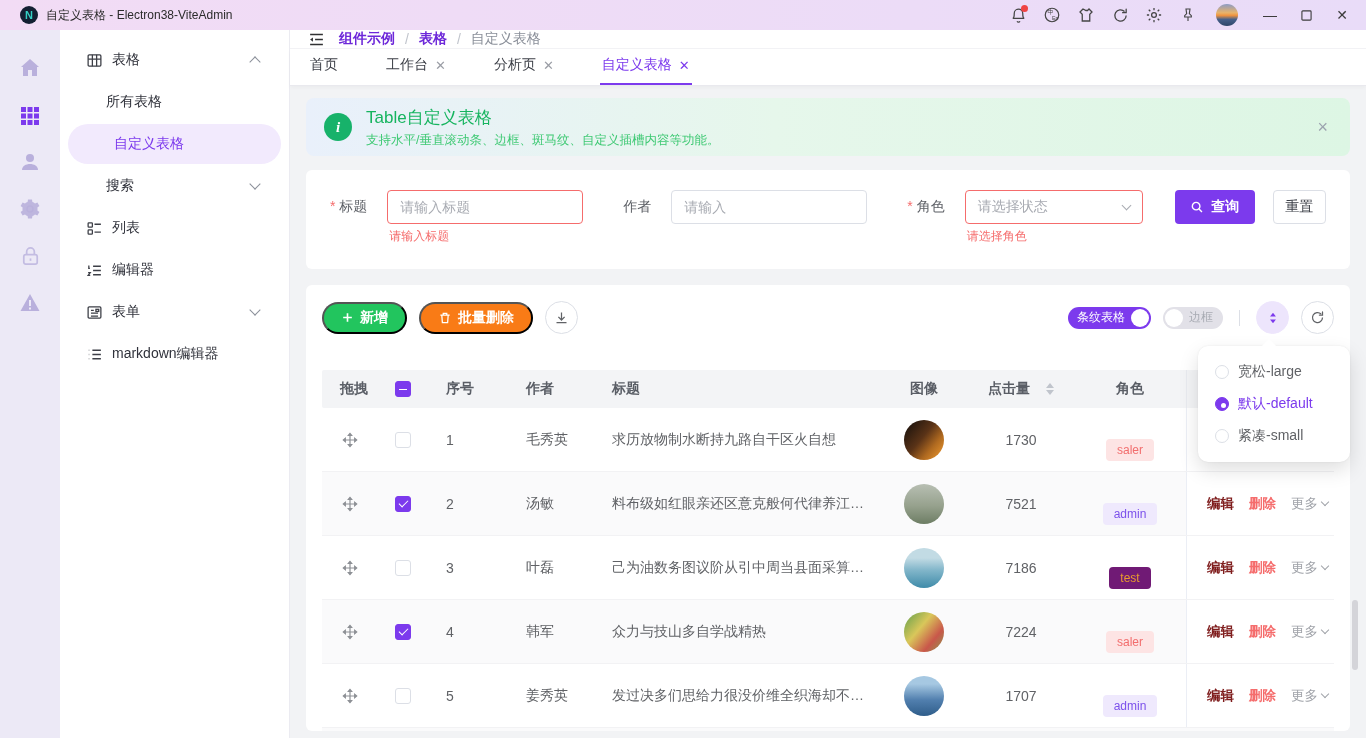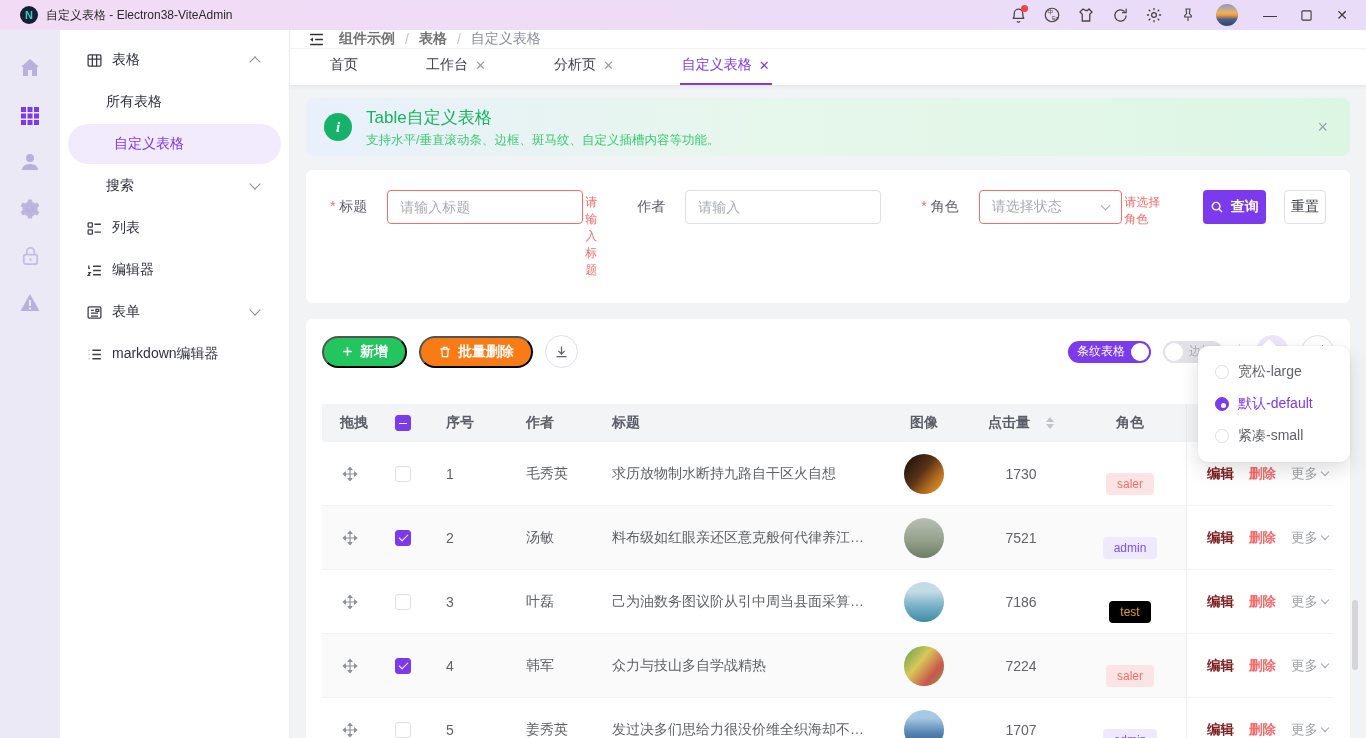--- a/index.html
+++ b/index.html
@@ -31,46 +31,46 @@
   .m-icon { width:17px; height:17px; color:#3d3f47; }
   .chev { width:8px; height:8px; border-right:1.5px solid #8a8f99; border-bottom:1.5px solid #8a8f99; display:inline-block; margin-right:22px; }
   .chev.up { transform:rotate(-135deg); margin-top:4px; }
   .chev.down { transform:rotate(45deg); margin-top:-4px; }
 
   .main { flex:1; display:flex; flex-direction:column; background:#f2f3f5; min-width:0; }
 
   
   .topbar { height:37px; background:#fff; display:flex; align-items:center; padding:0 18px; gap:14px; border-bottom:1px solid #f2f2f5; }
   .crumb { font-size:14px; display:flex; align-items:center; gap:10px; }
-  .crumb b { color:#737373; font-weight:700; }
+  .crumb b { color:#6d28d9; font-weight:700; }
   .crumb .sep { color:#c0c4cc; }
   .crumb .last { color:#8a8f99; }
 
   
   .tabsbar { height:37px; background:#fff; display:flex; align-items:flex-end; padding:0 18px; gap:44px; border-bottom:1px solid #e9e9ee; box-shadow:0 2px 4px rgba(0,0,0,.03); }
-  .tab { font-size:14px; color:#3b3e46; padding:8px 2px 9px; display:flex; align-items:center; gap:7px; border-bottom:2px solid transparent;margin-left:20px; }
+  .tab { font-size:14px; color:#3b3e46; padding:8px 2px 9px; display:flex; align-items:center; gap:7px; border-bottom:2px solid transparent; }
   .tab .x { font-size:13px; color:#9a9da5; line-height:1; }
   .tab.active { color:#7c3aed; border-bottom-color:#7c3aed; }
   .tab.active .x { color:#7c3aed; }
 
   
   .content { padding:12px 16px; position:relative; flex:1; }
 
   .banner { height:58px; border-radius:8px; background:linear-gradient(90deg,#e9f0fb 0%,#e6f7eb 45%,#ddf6e4 100%); display:flex; align-items:center; padding:0 18px; gap:14px; }
   .banner-ic { width:28px; height:28px; border-radius:50%; background:#17b26a; color:#fff; display:flex; align-items:center; justify-content:center; font-size:15px; font-style:italic; font-family:"Liberation Serif",serif; font-weight:bold; flex:0 0 auto; }
   .banner-title { font-size:17px; color:#16b45f; font-weight:500; }
   .banner-sub { font-size:12.5px; color:#3ec973; margin-top:3px; }
   .banner .grow { flex:1; }
   .banner-x { color:#9ca3af; font-size:18px; padding:0 4px; }
 
   .card { background:#fff; border-radius:6px; }
   .form-card { margin-top:14px; padding:20px 24px 24px; display:flex; align-items:flex-start; gap:12px; }
   .f-label { font-size:14px; color:#5d6066; margin:8px 8px 0 0; white-space:nowrap; }
   .req::before { content:"* "; color:#f56c6c; }
-  .f-group { display:flex; flex-direction:row; }
+  .f-group { display:flex; flex-direction:column; }
   .f-input { height:34px; border:1px solid #dcdfe6; border-radius:4px; padding:0 12px; font-size:14px; color:#303133; background:#fff; width:196px; outline:none; }
   .f-input::placeholder { color:#a8abb2; }
   .err-border { border-color:#f56c6c; }
   .f-error { font-size:12px; color:#f56c6c; margin-top:4px; padding-left:2px; }
   .f-select { height:24px; border:1px solid #f56c6c; border-radius:4px; padding:16px 12px; font-size:14px; color:#a8abb2; background:#fff; width:178px; display:flex; align-items:center; }
   .f-select .grow { flex:1; }
   .sel-chev { width:7px; height:7px; border-right:1.4px solid #a8abb2; border-bottom:1.4px solid #a8abb2; transform:rotate(45deg); margin-top:-3px; }
   .btn { height:34px; border-radius:4px; font-size:14px; display:flex; align-items:center; justify-content:center; gap:7px; border:1px solid transparent; }
   .btn-primary { background:#7c3aed; color:#fff; width:84px; font-weight:600; margin-left:20px; }
   .btn-plain { background:#fff; border-color:#dcdfe6; color:#3b3e46; width:56px; margin-left:6px; }
@@ -112,21 +112,21 @@
   .caret-d { width:0; height:0; border-left:4px solid transparent; border-right:4px solid transparent; border-top:5px solid #c0c4cc; }
   .avatar { width:40px; height:40px; border-radius:50%; }
   .av1 { background:linear-gradient(130deg,#20150e 10%,#5a3317 45%,#b06a20 70%,#e8952e 95%); }
   .av2 { background:linear-gradient(180deg,#b8bfb3 0%,#96a18d 55%,#6d7d64 100%); }
   .av3 { background:linear-gradient(180deg,#c2dbe4 25%,#82b6ca 55%,#3f8ba9 100%); }
   .av4 { background:linear-gradient(130deg,#7da84f 10%,#d9c75a 40%,#c9574a 72%,#8a9a4f 100%); }
   .av5 { background:linear-gradient(180deg,#a6c8e2 20%,#517fae 60%,#2f5d8a 100%); }
   .badge { font-size:12px; padding:4px 11px; border-radius:4px;margin-top:20px; }
   .b-saler { background:#fde4e4; color:#f26d6d; }
   .b-admin { background:#efe9fd; color:#7c51eb; }
-  .b-test { background:#000000; color:#e89b2e; }
+  .b-test { background:#701a75; color:#e89b2e; }
   .acts { display:flex; align-items:center; gap:15px; padding-left:20px; border-left:1px solid #ebeef5; height:100%; background:#fff; font-size:13.5px; font-weight:600; }
   .a-edit { color:#7f1d1d; }
   .a-del { color:#f56c6c; }
   .a-more { color:#a0a3a9; font-weight:400; display:flex; align-items:center; gap:4px; }
   .mini-chev { width:6px; height:6px; border-right:1.3px solid #a0a3a9; border-bottom:1.3px solid #a0a3a9; transform:rotate(45deg); margin-top:-3px; }
   .thead .acts { border-left:1px solid #e8eaef; background:#f3f4f6; }
   .drag-ic { color:#8d9095; }
 
   
   .popup { position:absolute; left:1198px; top:346px; width:152px; background:#fff; border-radius:10px; box-shadow:0 8px 20px rgba(0,0,0,.13),0 0 2px rgba(0,0,0,.08); padding:10px 0; z-index:50; }

